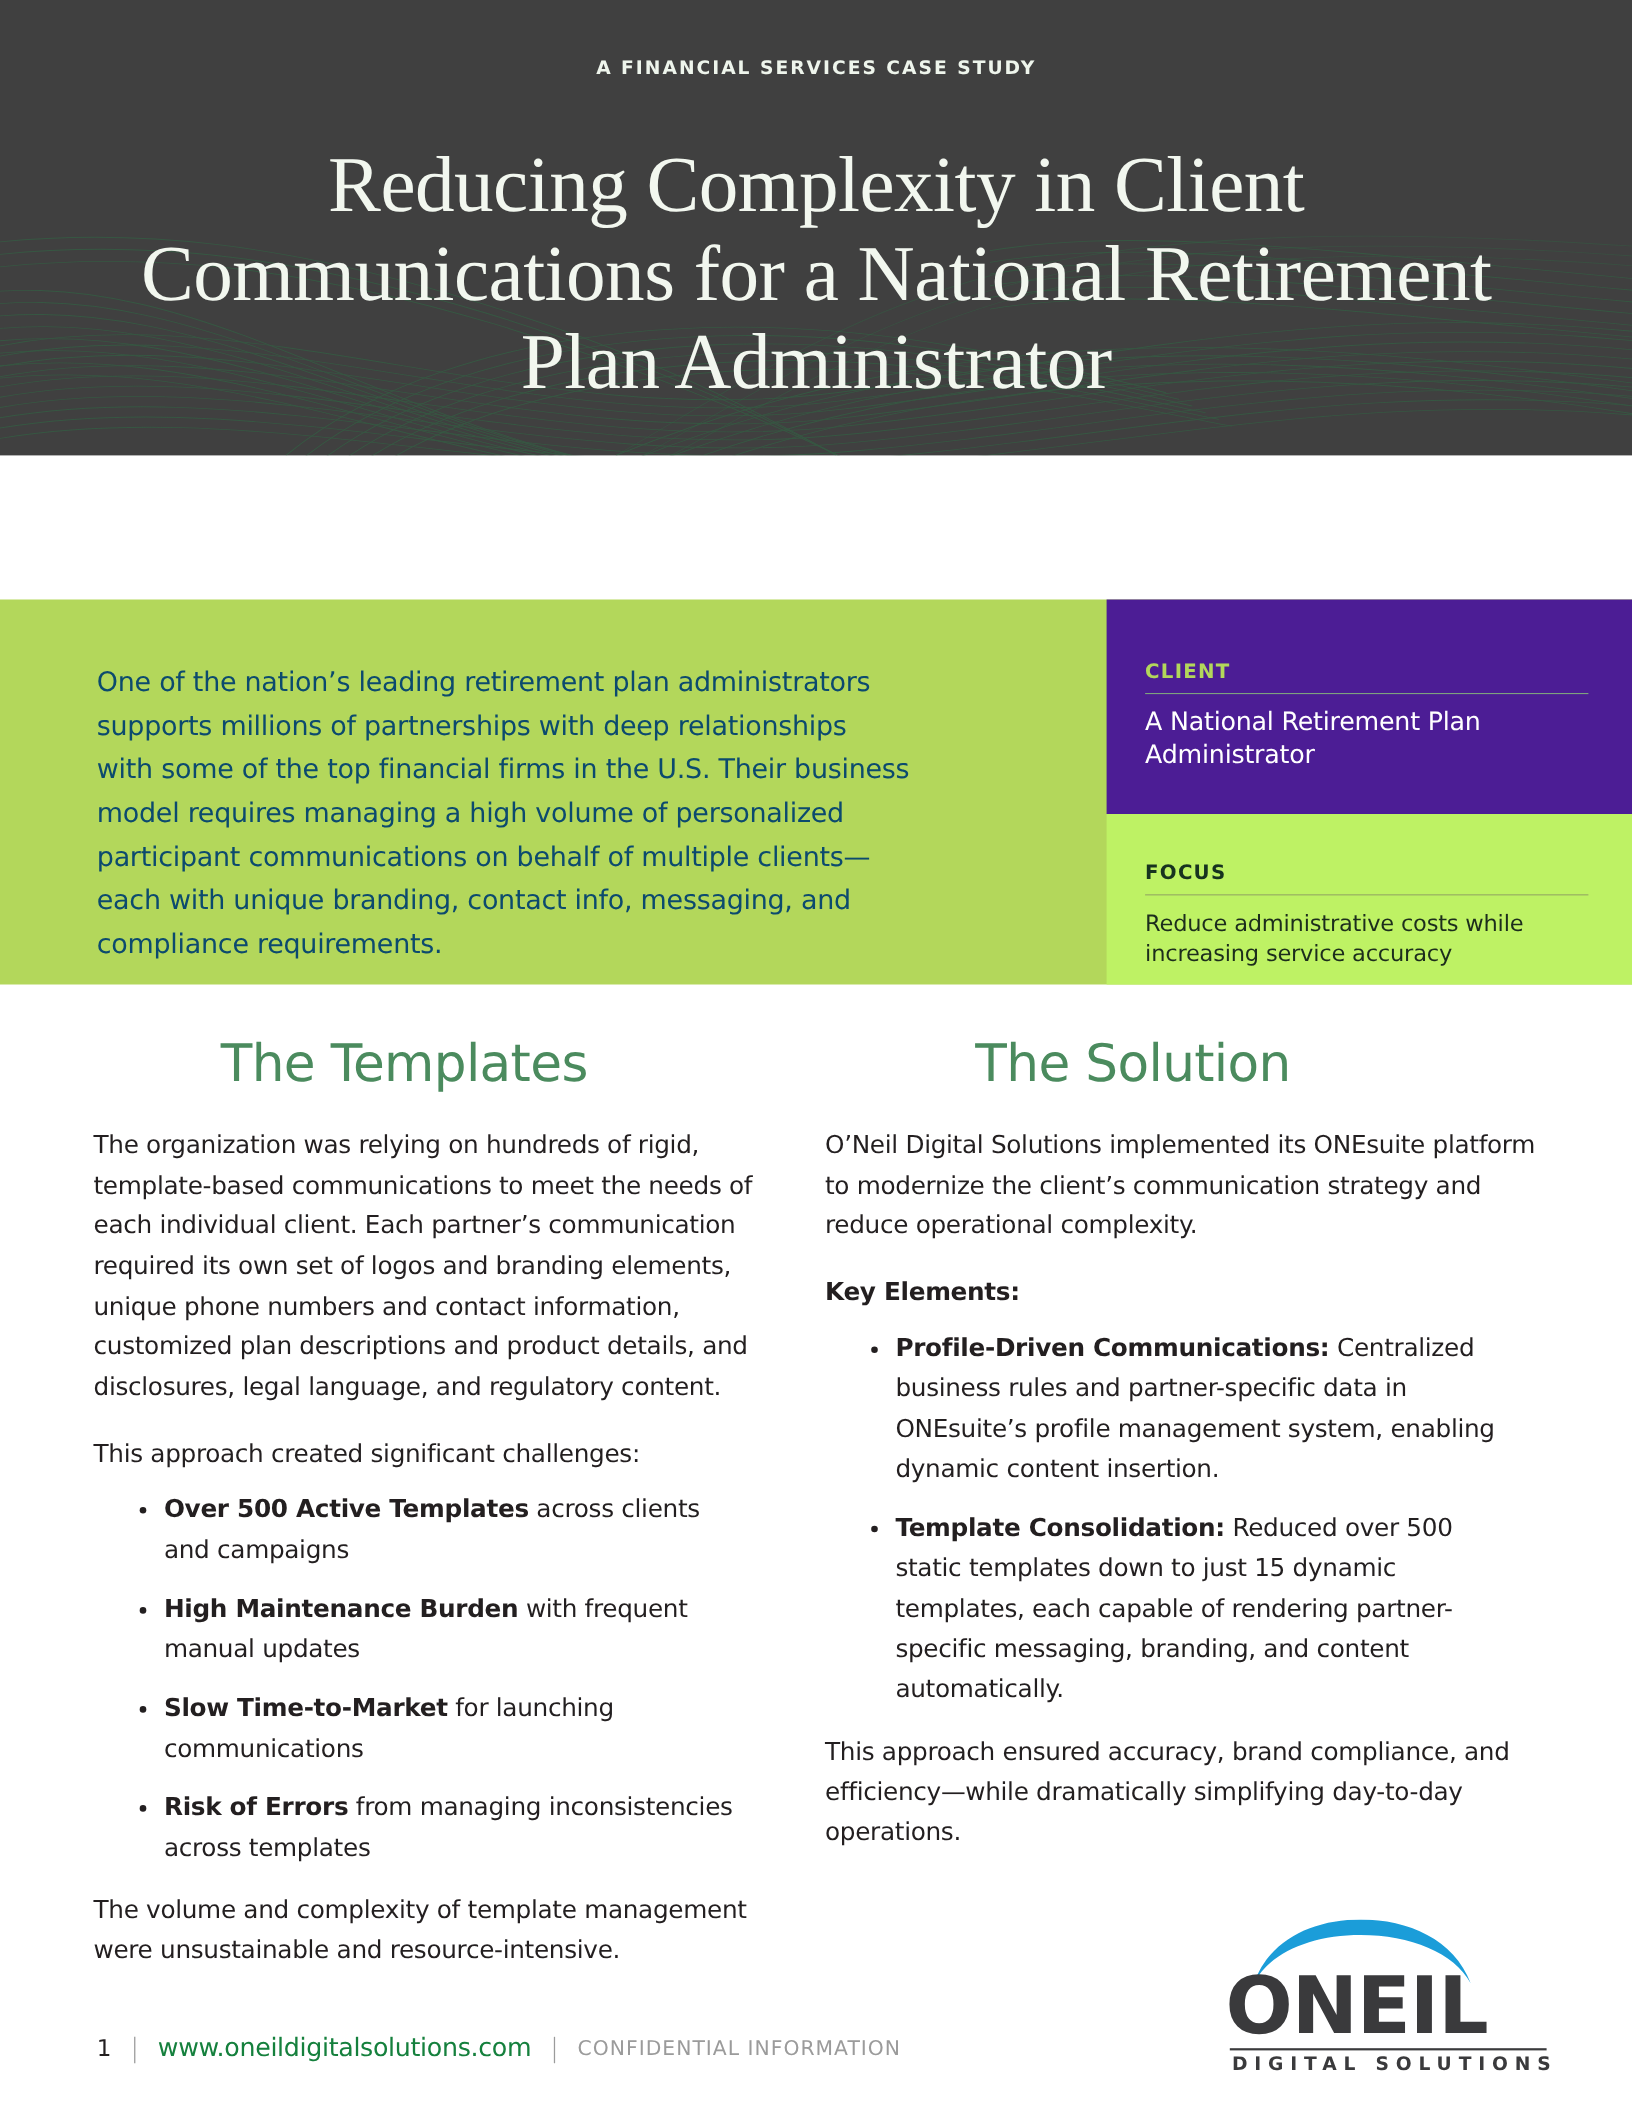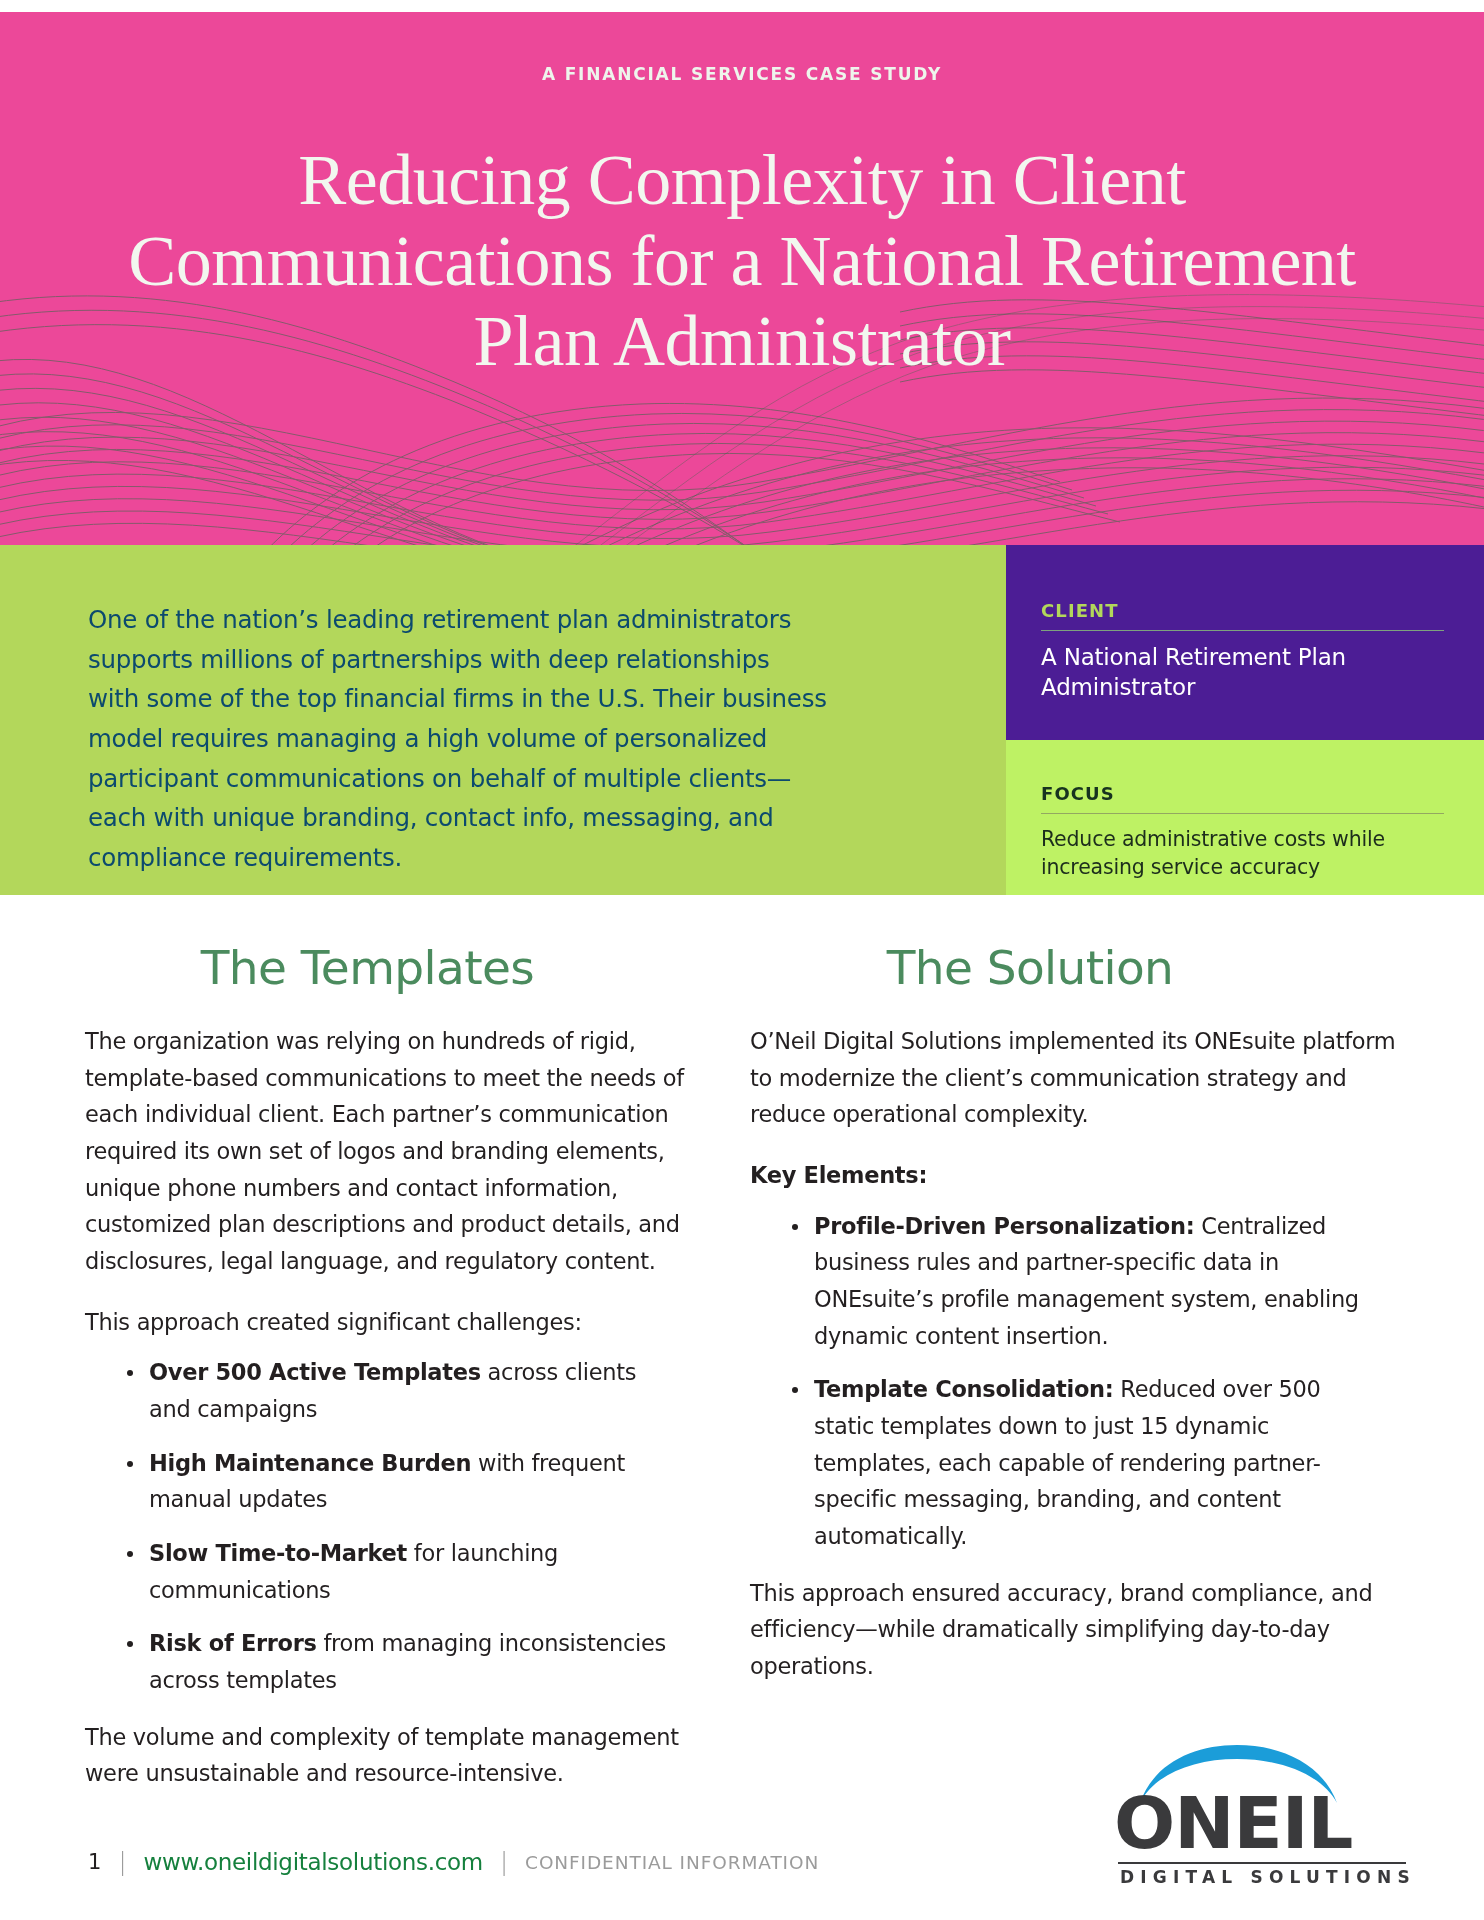--- a/index.html
+++ b/index.html
@@ -15,24 +15,24 @@
     position: relative;
     width: 1484px;
     height: 1920px;
     overflow: hidden;
     background: #ffffff;
   }
 
   
   .hero {
     position: absolute;
-    top: 12px; left: 0;
-    width: 1484px;
-    height: 545px;
-    background: #ec4899;
+    top: 0; left: 0;
+    width: 1484px;
+    height: 414px;
+    background: #404040;
     overflow: hidden;
   }
   .hero-waves {
     position: absolute;
     inset: 0;
     width: 100%;
     height: 100%;
     pointer-events: none;
   }
   .eyebrow {
@@ -332,21 +332,21 @@
         <li><span class="bold">Risk of Errors</span><span> from managing inconsistencies across templates</span></li>
       </ul>
       <p class="body-p">The volume and complexity of template management were unsustainable and resource-intensive.</p>
     </div>
 
     <div class="col col-right">
       <h2 class="col-head">The Solution</h2>
       <p class="body-p">O’Neil Digital Solutions implemented its ONEsuite platform to modernize the client’s communication strategy and reduce operational complexity.</p>
       <p class="body-p tight"><span class="bold">Key Elements:</span></p>
       <ul class="blist">
-        <li><span class="bold">Profile-Driven Personalization:</span><span> Centralized business rules and partner-specific data in ONEsuite’s profile management system, enabling dynamic content insertion.</span></li>
+        <li><span class="bold">Profile-Driven Communications:</span><span> Centralized business rules and partner-specific data in ONEsuite’s profile management system, enabling dynamic content insertion.</span></li>
         <li><span class="bold">Template Consolidation:</span><span> Reduced over 500 static templates down to just 15 dynamic templates, each capable of rendering partner-specific messaging, branding, and content automatically.</span></li>
       </ul>
       <p class="body-p">This approach ensured accuracy, brand compliance, and efficiency—while dramatically simplifying day-to-day operations.</p>
     </div>
 
   </div>
 
   <div class="footer">
     <span class="f-page">1</span>
     <span class="f-sep">|</span>

